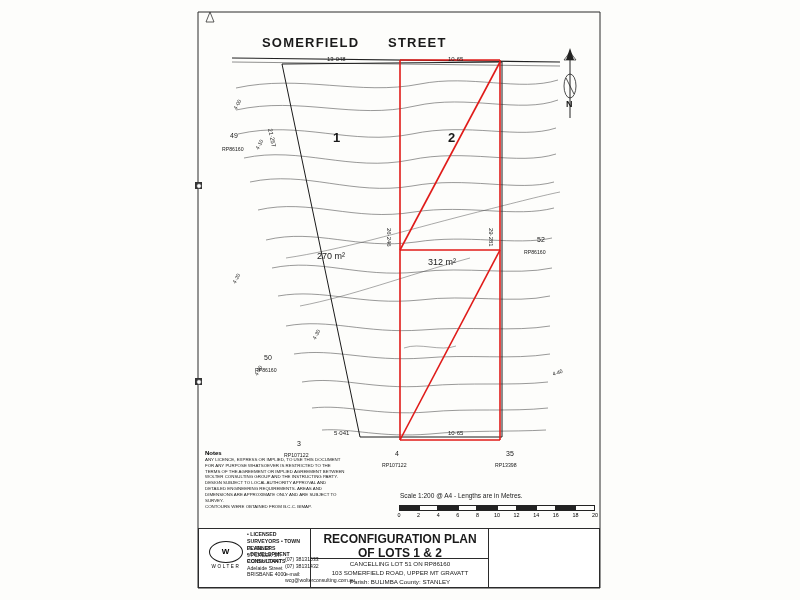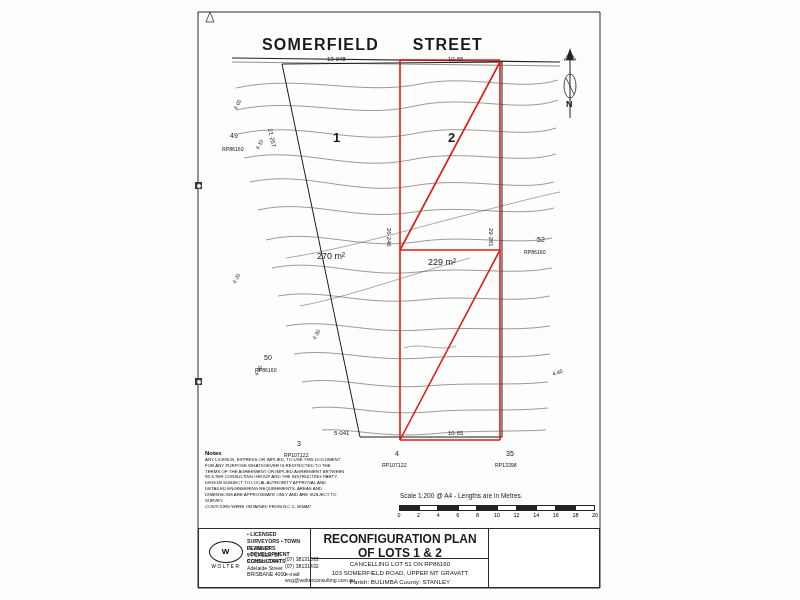--- a/index.html
+++ b/index.html
@@ -202,36 +202,36 @@
 
     <g>
       <line x1="570" y1="52" x2="570" y2="118" stroke="#222" stroke-width="1"></line>
       <path d="M570 48 L 566 60 L 574 60 Z" fill="#222"></path>
       <path d="M564 60 L 576 60 L 570 52 Z" fill="none" stroke="#222" stroke-width="0.7"></path>
       <ellipse cx="570" cy="86" rx="6" ry="12" fill="none" stroke="#222" stroke-width="0.8"></ellipse>
       <line x1="566" y1="78" x2="574" y2="94" stroke="#222" stroke-width="0.8"></line>
     </g>
   </svg>
 
-  <div class="lbl bold" style="left:262px; top:36px; font-size:16px; letter-spacing:1.2px;">SOMERFIELD      STREET</div>
+  <div class="lbl bold" style="left:262px; top:36px; font-size:13px; letter-spacing:1.2px;">SOMERFIELD      STREET</div>
 
   <div class="lbl xs" style="left:327px; top:56px;">13·048</div>
   <div class="lbl xs" style="left:448px; top:56px;">10·65</div>
   <div class="lbl xs" style="left:334px; top:430px;">5·041</div>
   <div class="lbl xs" style="left:448px; top:430px;">10·65</div>
 
   <div class="lbl xs" style="left:273px; top:128px; transform:rotate(78deg); transform-origin:left top;">21·257</div>
   <div class="lbl xs" style="left:392px; top:228px; transform:rotate(90deg); transform-origin:left top;">26·246</div>
   <div class="lbl xs" style="left:494px; top:228px; transform:rotate(90deg); transform-origin:left top;">29·281</div>
 
   <div class="lbl bold" style="left:333px; top:131px; font-size:13px;">1</div>
   <div class="lbl bold" style="left:448px; top:131px; font-size:13px;">2</div>
 
   <div class="lbl md" style="left:317px; top:252px;">270 m²</div>
-  <div class="lbl md" style="left:428px; top:258px;">229 m²</div>
+  <div class="lbl md" style="left:428px; top:258px;">312 m²</div>
 
   <div class="lbl sm" style="left:230px; top:132px;">49</div>
   <div class="lbl tiny" style="left:222px; top:147px;">RP86160</div>
 
   <div class="lbl sm" style="left:264px; top:354px;">50</div>
   <div class="lbl tiny" style="left:255px; top:368px;">RP86160</div>
 
   <div class="lbl sm" style="left:537px; top:236px;">52</div>
   <div class="lbl tiny" style="left:524px; top:250px;">RP86160</div>
 

